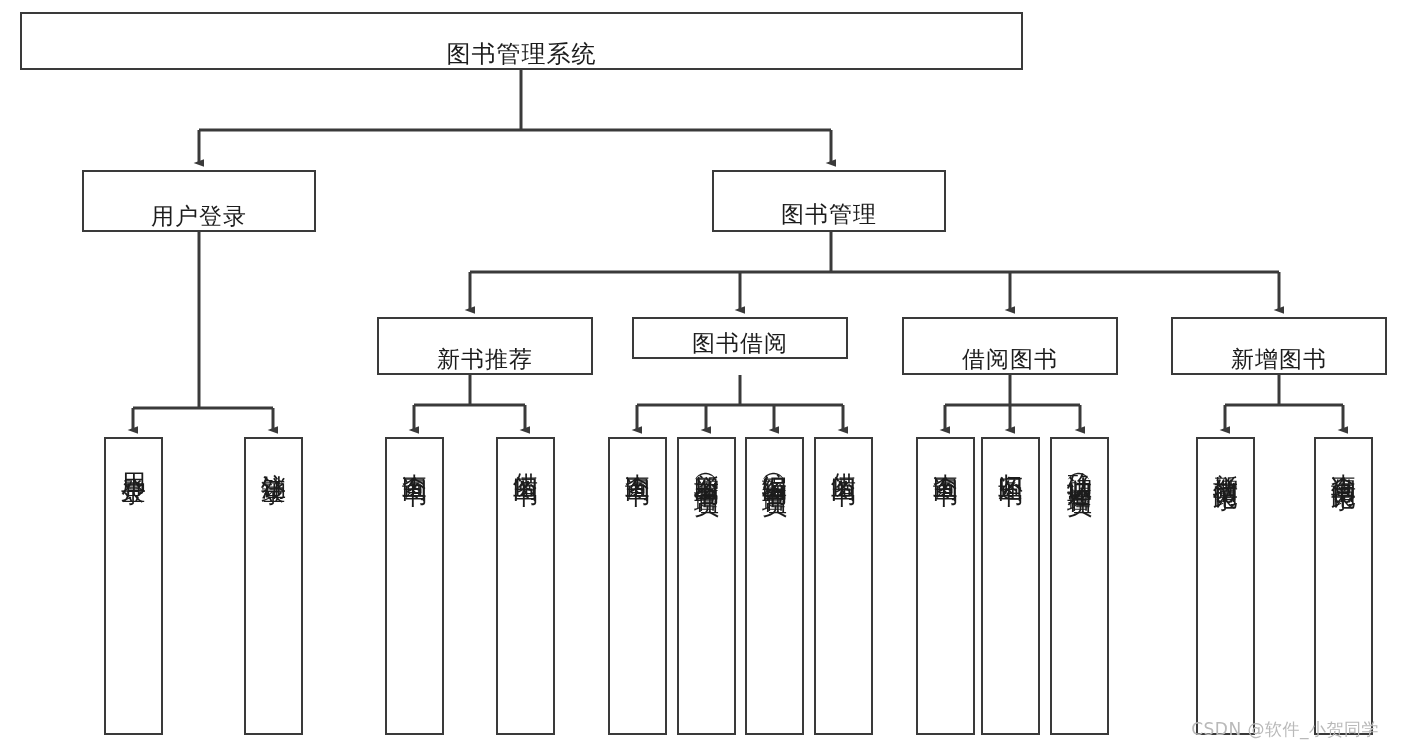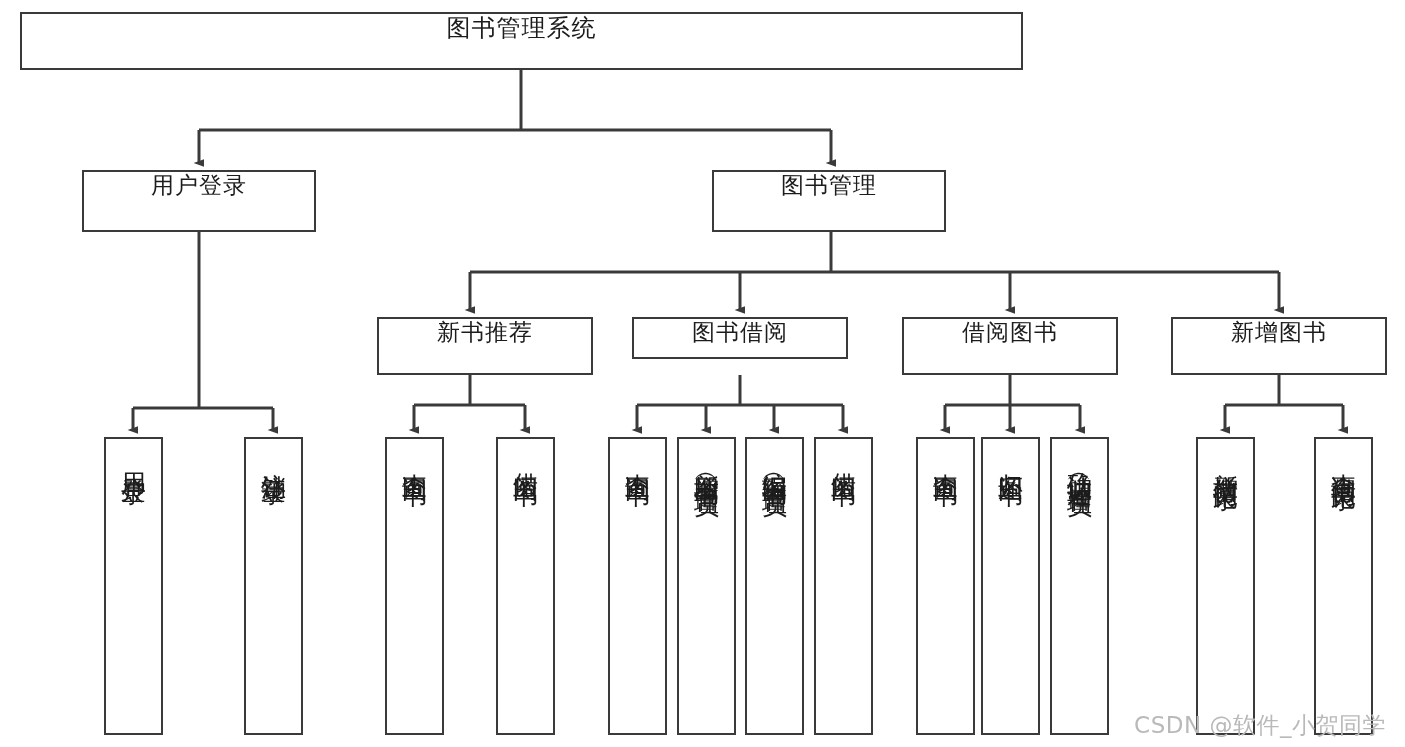--- a/index.html
+++ b/index.html
@@ -21,21 +21,21 @@
     width:1405px;
     height:747px;
     pointer-events:none;
   }
   .node{
     position:absolute;
     box-sizing:border-box;
     background:#ffffff;
     border:2.5px solid #3a3a3a;
     display:flex;
-    align-items:flex-start;
+    align-items:flex-end;
     justify-content:center;
     z-index:3;
   }
   .node .label{
     color:#1c1c1c;
     letter-spacing:1px;
     white-space:nowrap;
     line-height:1.18;
   }
   
@@ -54,23 +54,23 @@
   .node.v .label{
     writing-mode:vertical-rl;
     text-orientation:upright;
     font-size:25px;
     letter-spacing:3px;
     line-height:1;
     text-align:left;
   }
   .watermark{
     position:absolute;
-    right:19px;
+    right:26px;
     bottom:6px;
-    font-size:23px;
+    font-size:17px;
     color:#b9b9b9;
     letter-spacing:0.5px;
     z-index:5;
     white-space:nowrap;
     font-family:"DejaVu Sans","Liberation Sans",sans-serif;
   }
 </style>
 </head>
 <body>
 
@@ -128,21 +128,21 @@
     </g>
   </svg>
 
   <div class="node h root" style="left:20px; top:12px; width:1003px; height:58px;">
     <span class="label">图书管理系统</span>
   </div>
 
   <div class="node h" style="left:82px; top:170px; width:234px; height:62px;">
     <span class="label">用户登录</span>
   </div>
-  <div class="node h" style="left:712px; top:170px; width:234px; height:62px;">
+  <div class="node h" style="left:712px; top:170px; width:234px; height:62px;font-family:Liberation Mono, monospace;">
     <span class="label">图书管理</span>
   </div>
 
   <div class="node h" style="left:377px; top:317px; width:216px; height:58px;">
     <span class="label">新书推荐</span>
   </div>
   <div class="node h" style="left:632px; top:317px; width:216px; height:42px;">
     <span class="label">图书借阅</span>
   </div>
   <div class="node h" style="left:902px; top:317px; width:216px; height:58px;">

